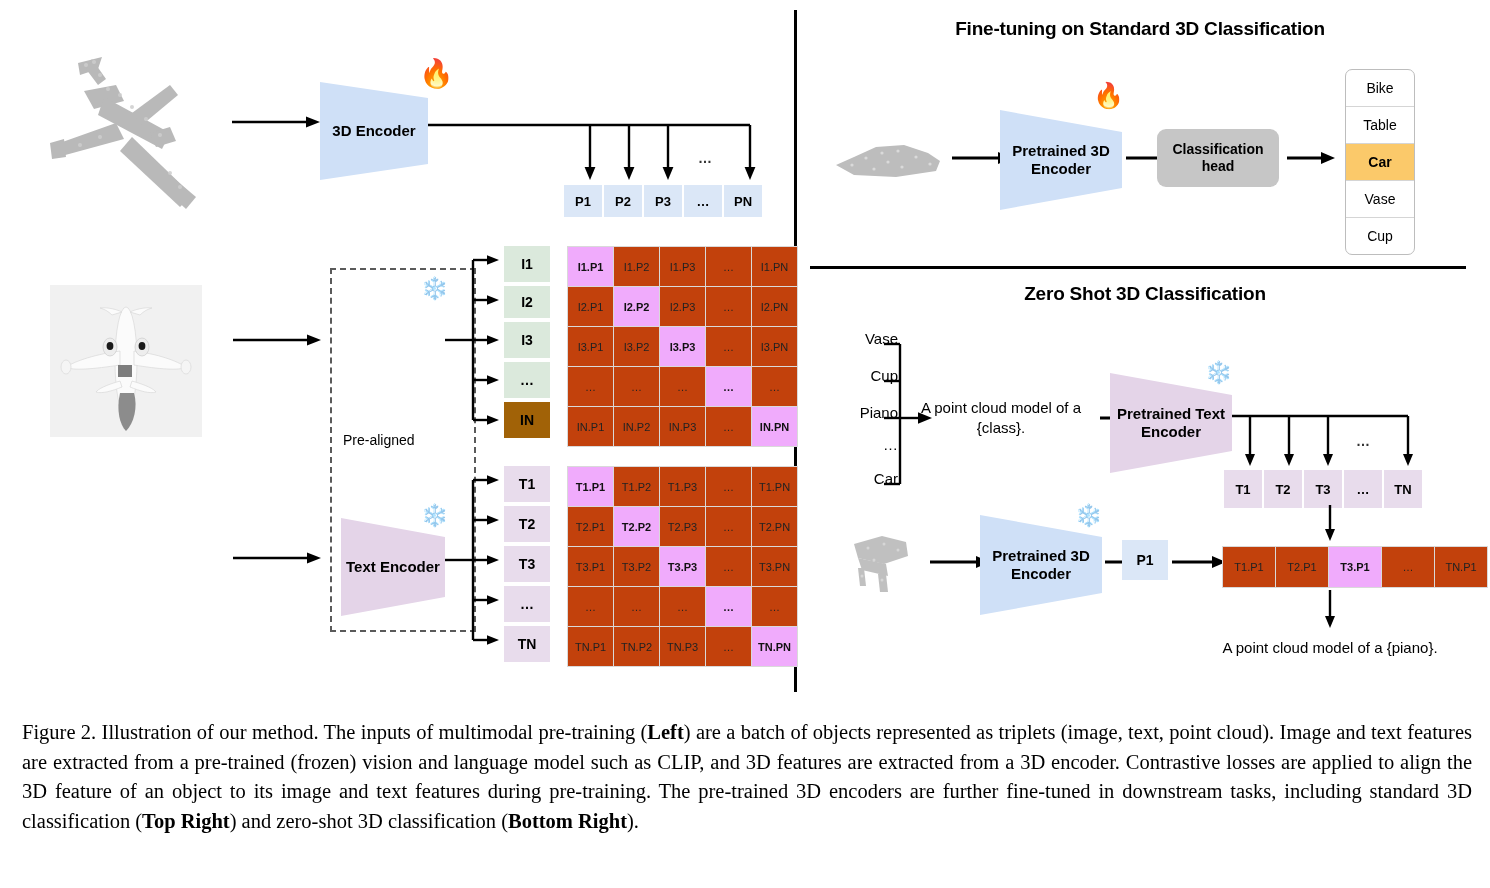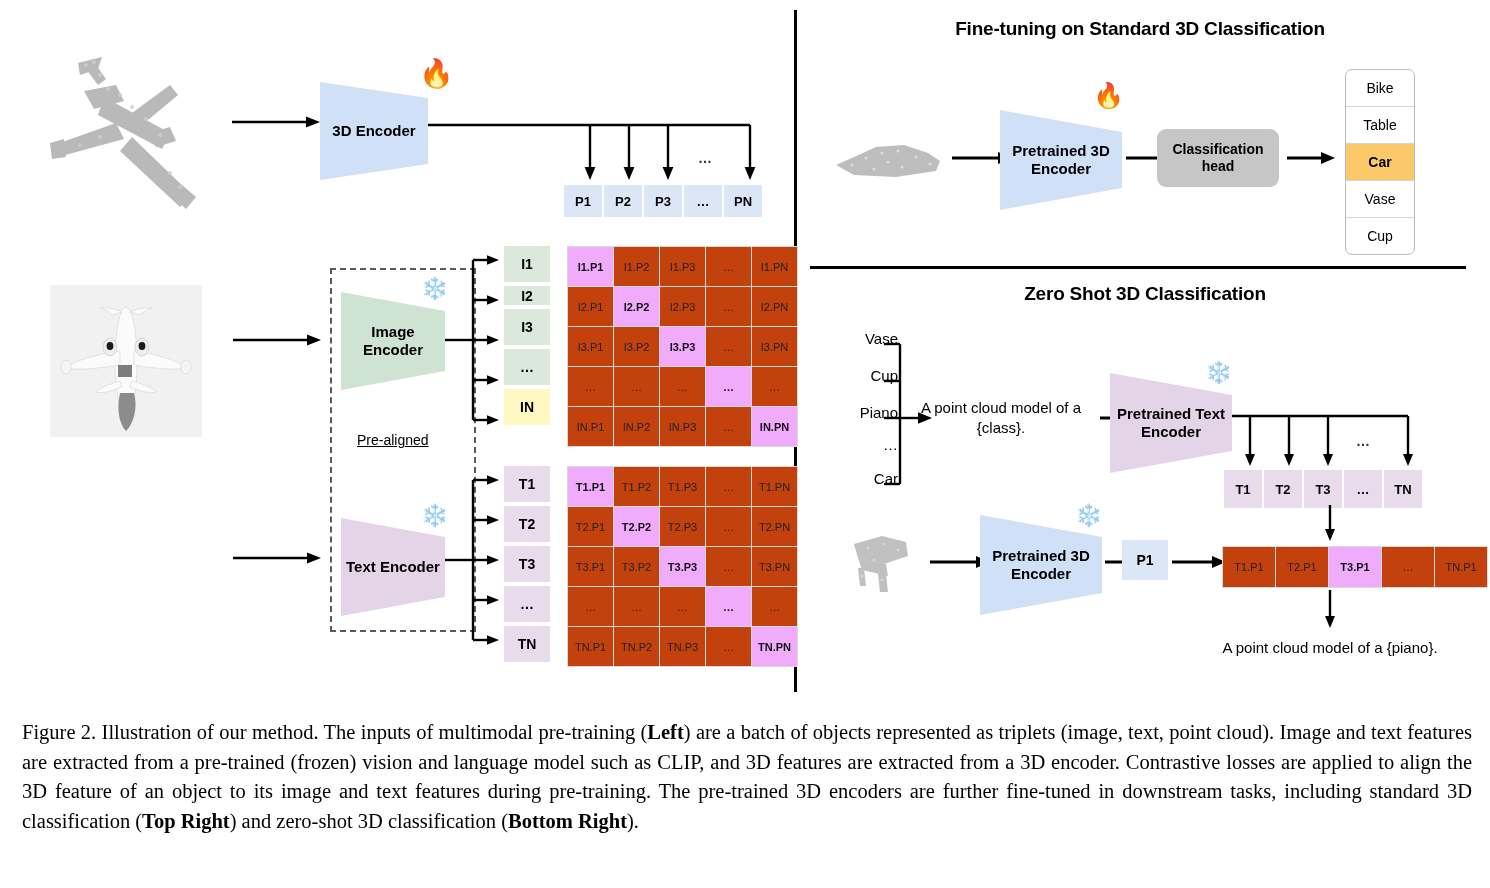--- a/index.html
+++ b/index.html
@@ -133,21 +133,21 @@
 
   <div class="strip" id="pstrip" style="left:564px;top:185px;">
       <div class="cell" style="width: 38px; height: 32px; background: rgb(219, 231, 247); margin-right: 2px;">P1</div>
       <div class="cell" style="width: 38px; height: 32px; background: rgb(219, 231, 247); margin-right: 2px;">P2</div>
       <div class="cell" style="width: 38px; height: 32px; background: rgb(219, 231, 247); margin-right: 2px;">P3</div>
       <div class="cell" style="width: 38px; height: 32px; background: rgb(219, 231, 247); margin-right: 2px;">…</div>
       <div class="cell" style="width: 38px; height: 32px; background: rgb(219, 231, 247); margin-right: 0px;">PN</div>
     </div>
 
   <div id="prealigned" style="left:330px;top:268px;width:142px;height:360px;"></div>
-  <div id="prealigned-lbl" style="left:357px;top:432px;text-decoration:underline;">Pre-aligned</div>
+  <div id="prealigned-lbl" style="left:343px;top:432px;">Pre-aligned</div>
 
   <svg class="ink" style="left:50px;top:285px;width:152px;height:152px;" viewBox="0 0 152 152">
     <rect x="0" y="0" width="152" height="152" fill="#f1f1f1"></rect>
     <g fill="#fbfbfb" stroke="#d8d8d8" stroke-width="0.7">
       <ellipse cx="76" cy="76" rx="11" ry="54"></ellipse>
       <path d="M70 66 C40 70 22 78 16 82 C22 86 44 84 70 80 Z"></path>
       <path d="M84 66 C114 70 130 78 136 82 C130 86 108 84 84 80 Z"></path>
       <path d="M70 96 C56 100 48 104 46 107 C52 109 62 106 72 102 Z"></path>
       <path d="M82 96 C96 100 104 104 106 107 C100 109 90 106 80 102 Z"></path>
       <path d="M62 30 C58 26 54 24 50 23 C56 22 66 24 72 27 Z"></path>
@@ -161,26 +161,20 @@
     <path d="M70 108 C66 126 70 140 76 146 C84 138 88 122 84 108 Z" fill="#8c8c8c"></path>
     <ellipse cx="16" cy="82" rx="5" ry="7" fill="#f5f5f5" stroke="#d8d8d8" stroke-width="0.7"></ellipse>
     <ellipse cx="136" cy="82" rx="5" ry="7" fill="#f5f5f5" stroke="#d8d8d8" stroke-width="0.7"></ellipse>
   </svg>
 
   <svg class="ink" style="left:233px;top:330px;width:90px;height:20px;">
     <line x1="0" y1="10" x2="76" y2="10" stroke="#000" stroke-width="2.6"></line>
     <polygon points="88,10 74,4.4 74,15.6" fill="#000"></polygon>
   </svg>
 
-  <div class="trap" id="encimg" style="left:341px;top:292px;width:104px;height:98px;font-size:15px;">
-    <svg width="104" height="98" viewBox="0 0 104 98" preserveAspectRatio="none">
-      <polygon points="0,0 104,19 104,79 0,98" fill="#cfe3d2"></polygon>
-    </svg>
-    <span>Image Encoder</span>
-  </div>
   <div class="emoji" style="left:421px;top:278px;font-size:22px;">❄️</div>
 
   <svg class="ink" style="left:445px;top:255px;width:58px;height:170px;">
     <line x1="0" y1="85" x2="28" y2="85" stroke="#000" stroke-width="2.4"></line>
     <line x1="28" y1="5" x2="28" y2="165" stroke="#000" stroke-width="2.4"></line>
     <g stroke="#000" stroke-width="2.4">
       <line x1="28" y1="5" x2="44" y2="5"></line>
         <line x1="28" y1="45" x2="44" y2="45"></line>
       <line x1="28" y1="85" x2="44" y2="85"></line>
         <line x1="28" y1="125" x2="44" y2="125"></line>
@@ -190,24 +184,24 @@
       <polygon points="54,5 42,0.2 42,9.8"></polygon>
         <polygon points="54,45 42,40.2 42,49.8"></polygon>
       <polygon points="54,85 42,80.2 42,89.8"></polygon>
         <polygon points="54,125 42,120.2 42,129.8"></polygon>
       <polygon points="54,165 42,160.2 42,169.8"></polygon>
     </g>
   </svg>
 
   <div class="labcol" id="icol" style="left:504px;top:246px;">
       <div class="lab" style="width: 46px; height: 36px; background: rgb(219, 233, 220); margin-bottom: 4px;">I1</div>
-      <div class="lab" style="width: 46px; height: 19px; background: rgb(219, 233, 220); margin-bottom: 4px;">I2</div>
+      <div class="lab" style="width: 46px; height: 32px; background: rgb(219, 233, 220); margin-bottom: 4px;">I2</div>
       <div class="lab" style="width: 46px; height: 36px; background: rgb(219, 233, 220); margin-bottom: 4px;">I3</div>
       <div class="lab" style="width: 46px; height: 36px; background: rgb(219, 233, 220); margin-bottom: 4px;">…</div>
-      <div class="lab" style="width: 46px; height: 36px; background: #fef9c3; margin-bottom: 0px;">IN</div>
+      <div class="lab" style="width: 46px; height: 36px; background: #a16207; margin-bottom: 0px;">IN</div>
     </div>
 
   <div class="matrix" id="imatrix" style="left: 567px; top: 246px; grid-template-columns: repeat(5, 45px); grid-auto-rows: 39px;">
       <div class="mc hi">I1.P1</div>
       <div class="mc">I1.P2</div>
       <div class="mc">I1.P3</div>
       <div class="mc">…</div>
       <div class="mc">I1.PN</div>
       <div class="mc">I2.P1</div>
       <div class="mc hi">I2.P2</div>

